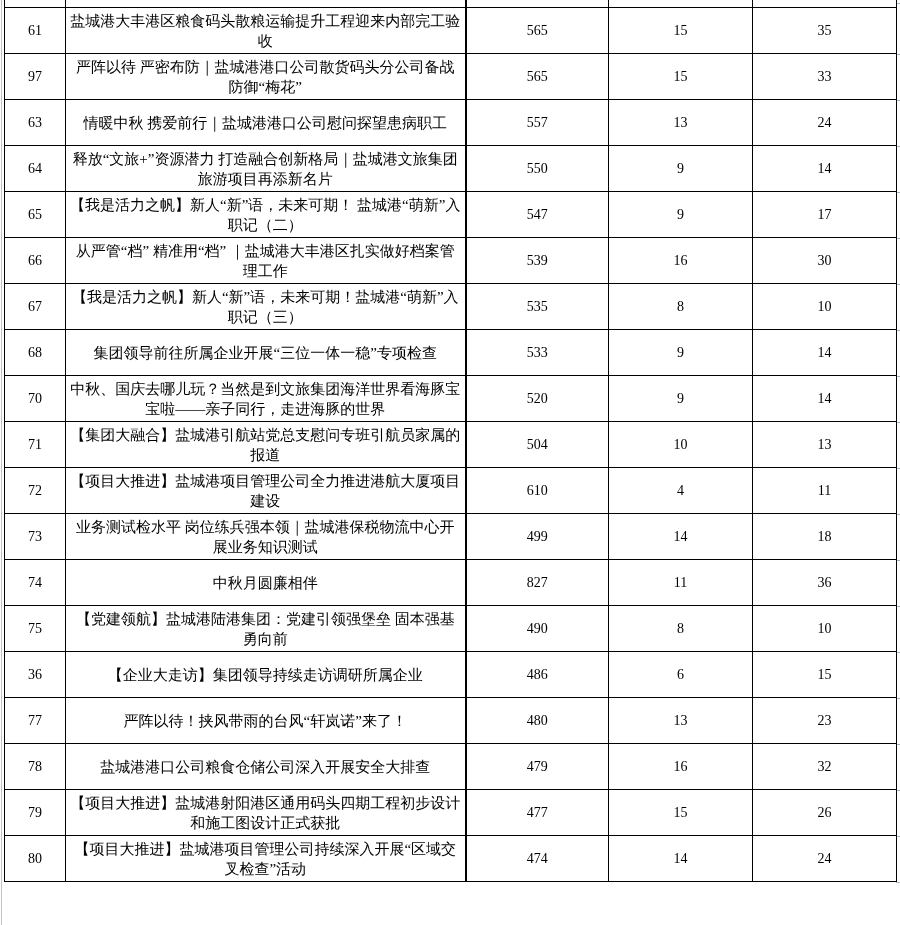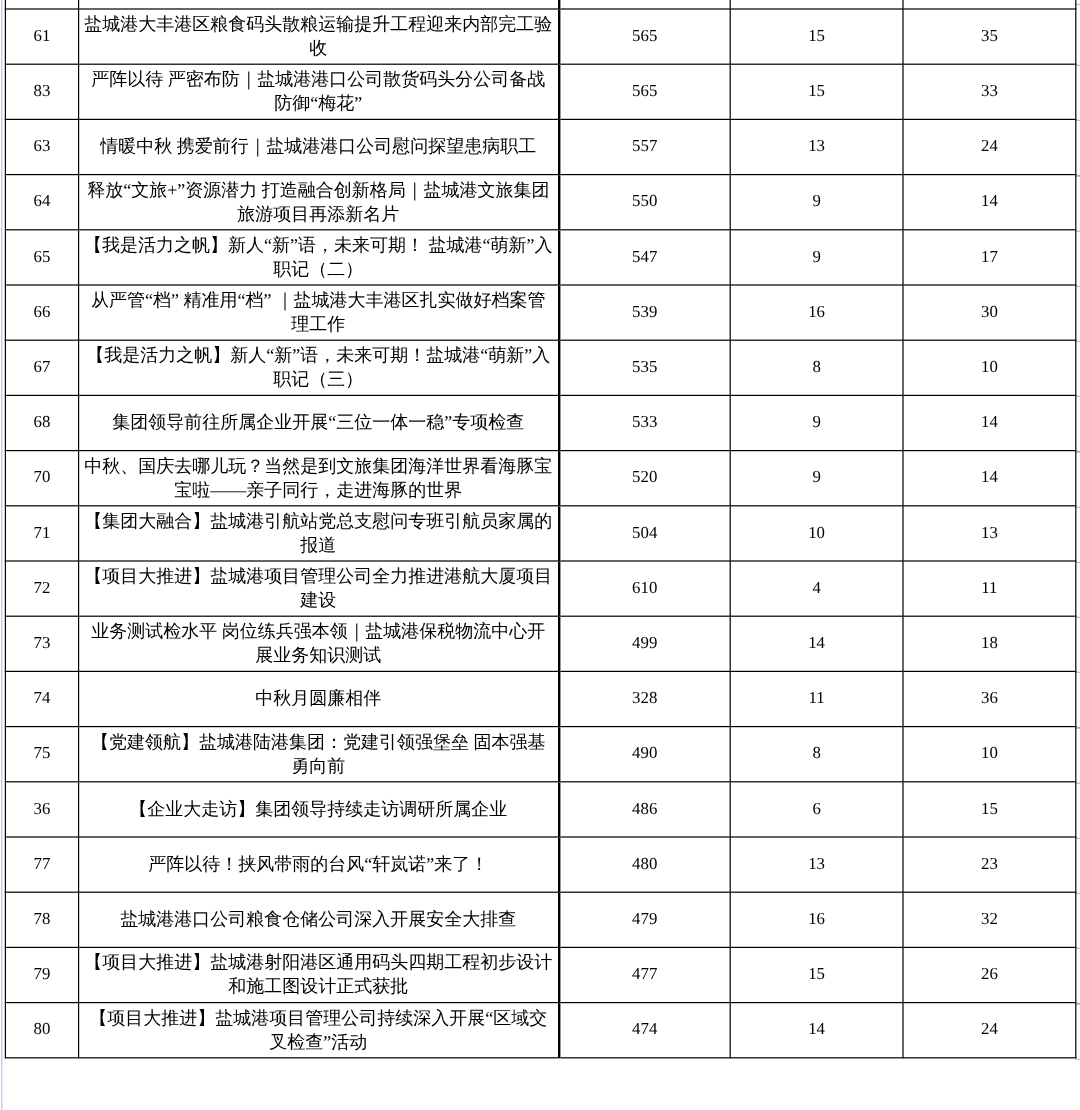--- a/index.html
+++ b/index.html
@@ -89,21 +89,21 @@
       </tr>
 
       <tr class="first-row data-row">
         <td class="no-cell">61</td>
         <td class="title-cell">盐城港大丰港区粮食码头散粮运输提升工程迎来内部完工验收</td>
         <td class="num-cell">565</td>
         <td class="num-cell">15</td>
         <td class="num-cell">35</td>
       </tr>
       <tr class="data-row">
-        <td class="no-cell">83</td>
+        <td class="no-cell">97</td>
         <td class="title-cell">严阵以待 严密布防｜盐城港港口公司散货码头分公司备战防御“梅花”</td>
         <td class="num-cell">565</td>
         <td class="num-cell">15</td>
         <td class="num-cell">33</td>
       </tr>
       <tr class="data-row">
         <td class="no-cell">63</td>
         <td class="title-cell">情暖中秋 携爱前行｜盐城港港口公司慰问探望患病职工</td>
         <td class="num-cell">557</td>
         <td class="num-cell">13</td>
@@ -168,21 +168,21 @@
       <tr class="data-row">
         <td class="no-cell">73</td>
         <td class="title-cell">业务测试检水平 岗位练兵强本领｜盐城港保税物流中心开展业务知识测试</td>
         <td class="num-cell">499</td>
         <td class="num-cell">14</td>
         <td class="num-cell">18</td>
       </tr>
       <tr class="data-row">
         <td class="no-cell">74</td>
         <td class="title-cell">中秋月圆廉相伴</td>
-        <td class="num-cell">328</td>
+        <td class="num-cell">827</td>
         <td class="num-cell">11</td>
         <td class="num-cell">36</td>
       </tr>
       <tr class="data-row">
         <td class="no-cell">75</td>
         <td class="title-cell">【党建领航】盐城港陆港集团：党建引领强堡垒 固本强基勇向前</td>
         <td class="num-cell">490</td>
         <td class="num-cell">8</td>
         <td class="num-cell">10</td>
       </tr>

